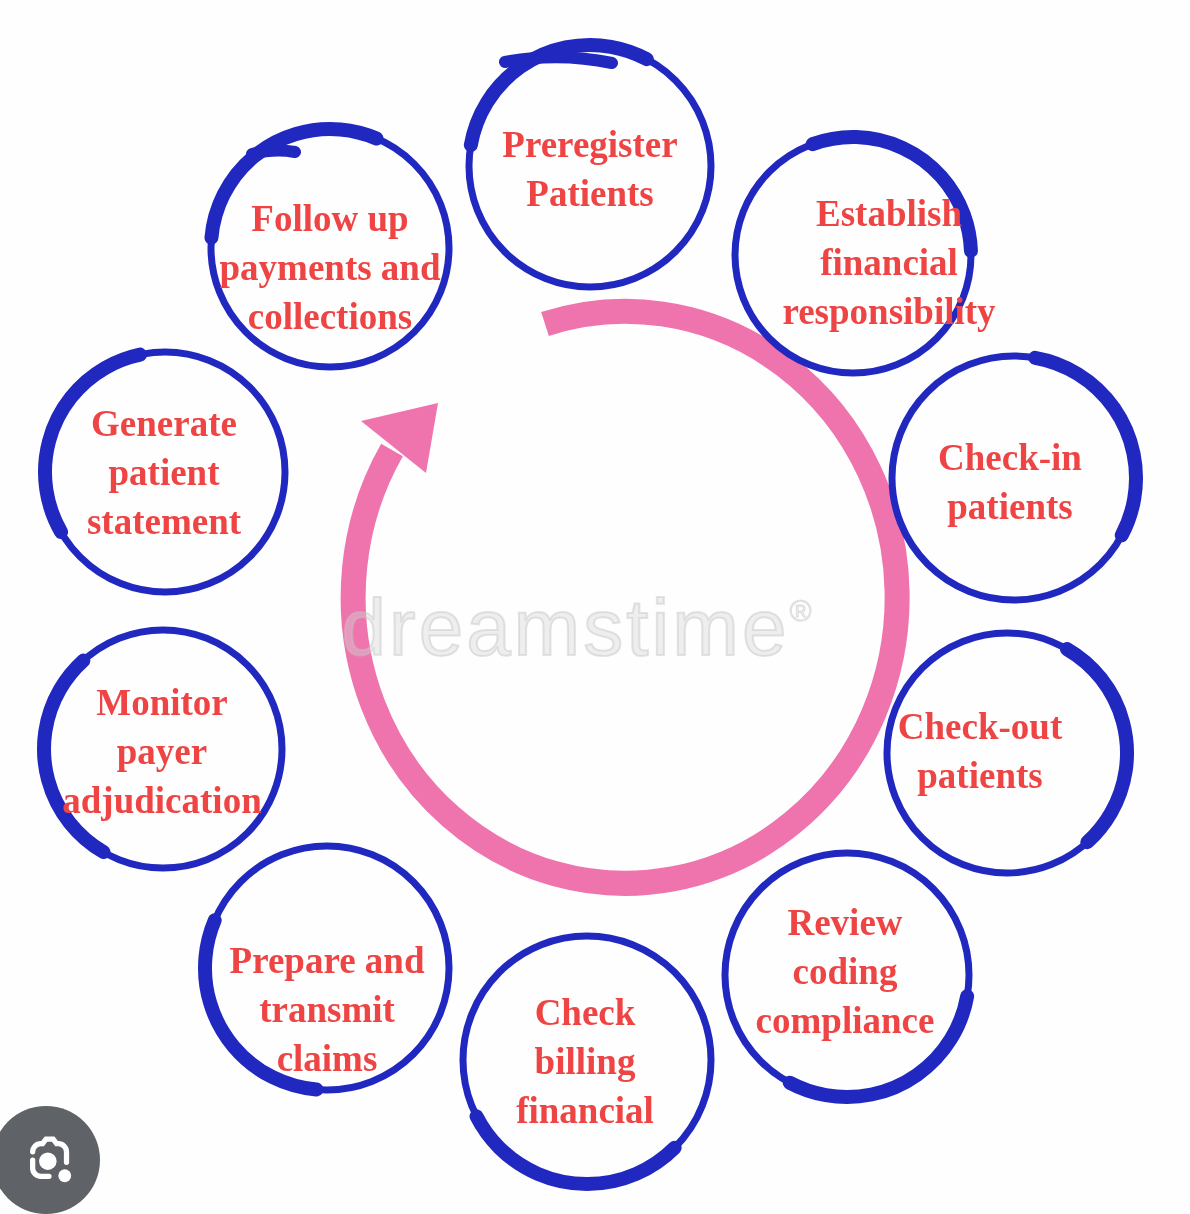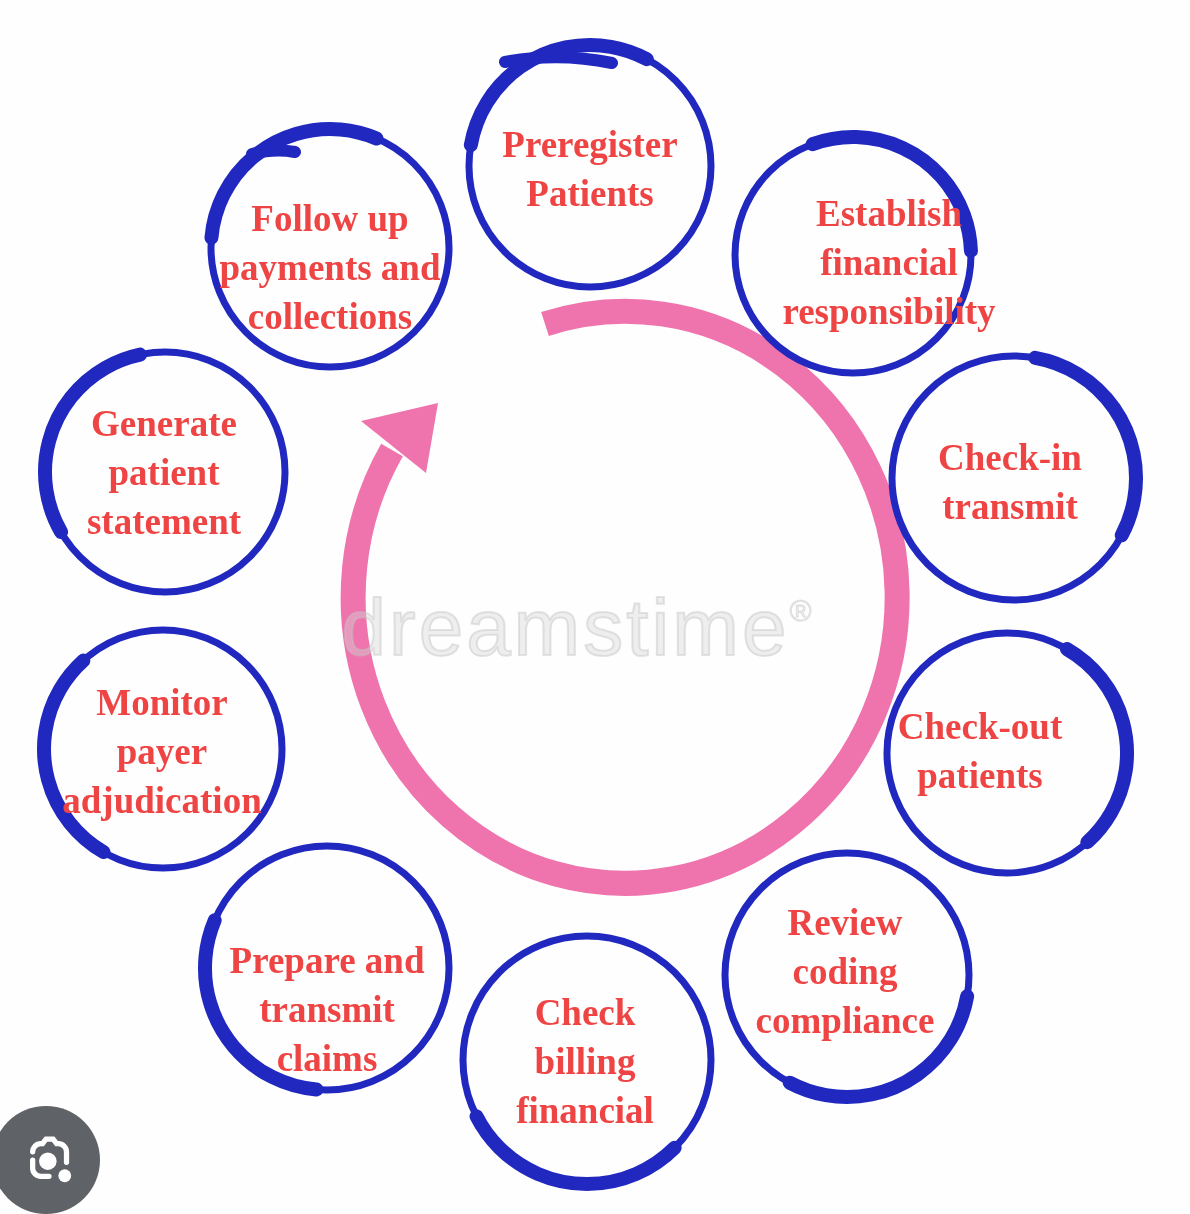--- a/index.html
+++ b/index.html
@@ -176,21 +176,21 @@
 
   <div class="watermark"><span>dreamstime</span><span class="wm-reg">®</span></div>
 
 
   <div class="step-label" style="left:590px; top:170px;">Preregister
 Patients</div>
   <div class="step-label" style="left:853px; top:263px;margin-left:36px;">Establish
 financial
 responsibility</div>
   <div class="step-label" style="left:1010px; top:483px;">Check-in
-transmit</div>
+patients</div>
   <div class="step-label" style="left:980px; top:752px;">Check-out
 patients</div>
   <div class="step-label" style="left:845px; top:972px;">Review
 coding
 compliance</div>
   <div class="step-label" style="left:585px; top:1062px;">Check
 billing
 financial</div>
   <div class="step-label" style="left:327px; top:970px;margin-top:40px;">Prepare and
 transmit

